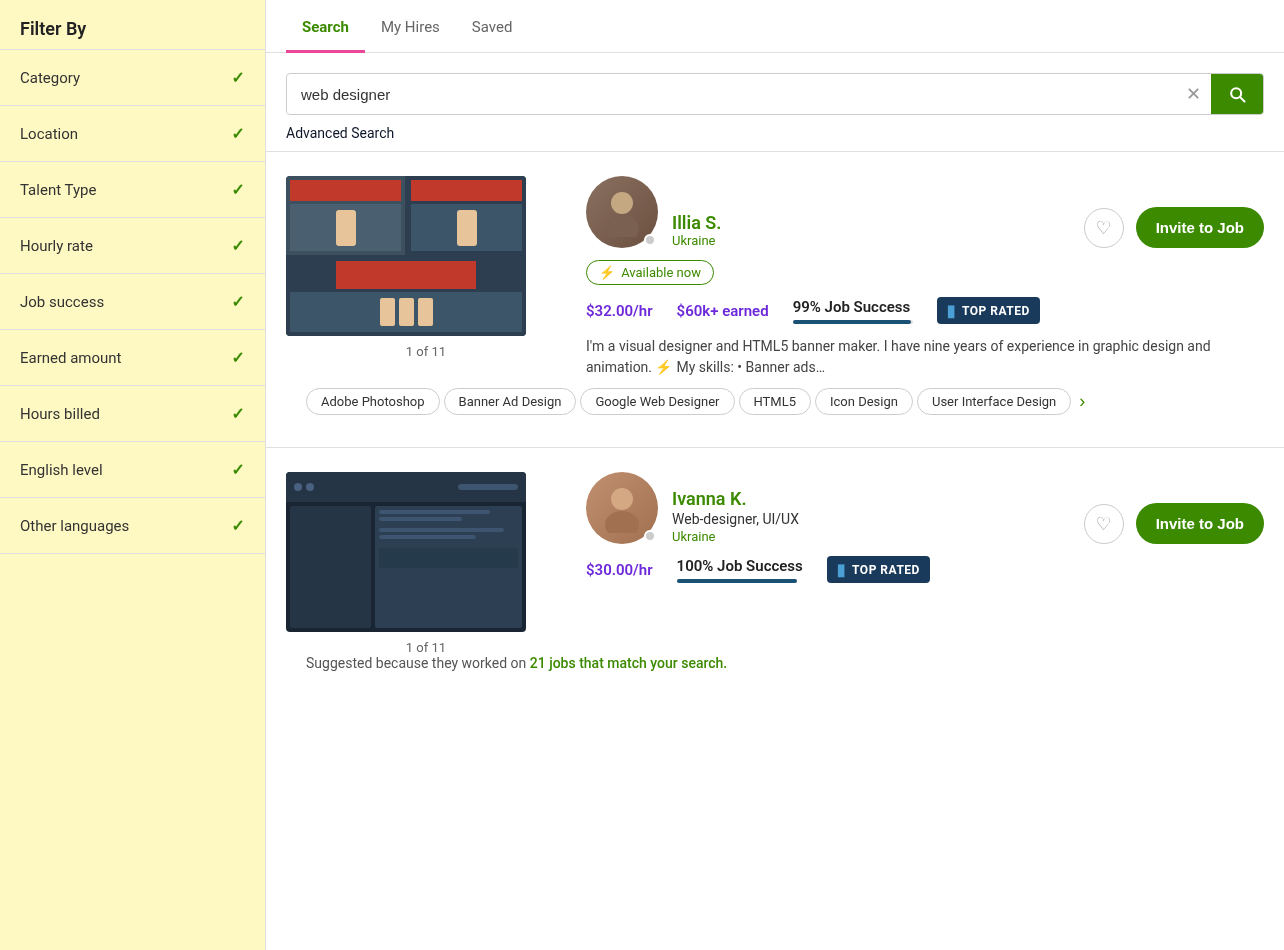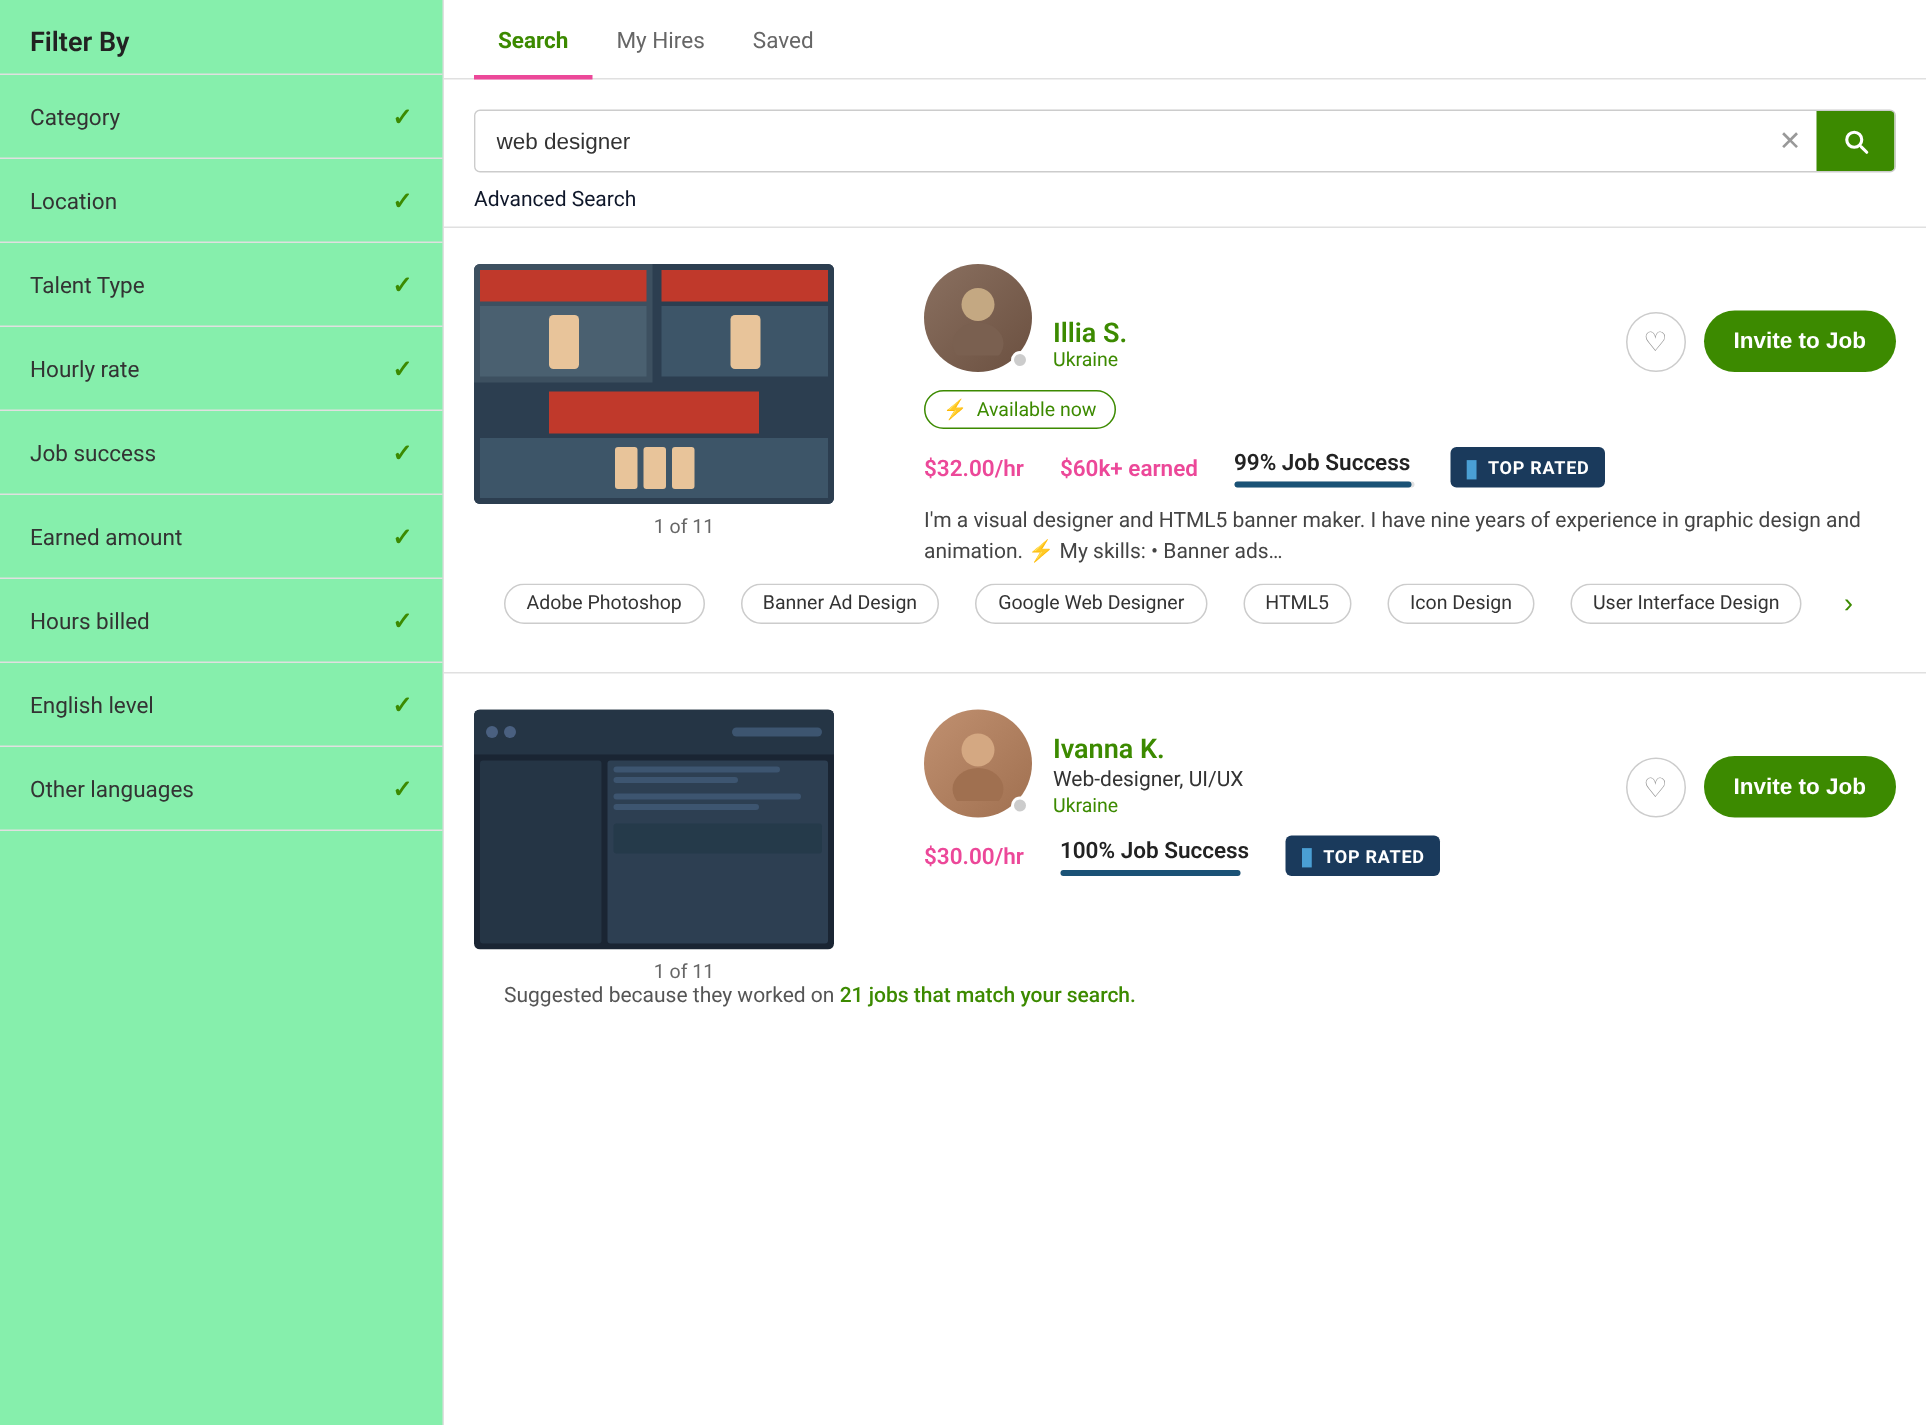--- a/index.html
+++ b/index.html
@@ -1,20 +1,20 @@
 <!DOCTYPE html>
 <html><head>
   <meta charset="utf-8">
   <style>
     * { box-sizing: border-box; margin: 0; padding: 0; }
     body { font-family: -apple-system, BlinkMacSystemFont, 'Segoe UI', Roboto, sans-serif; background: #f2f2f2; color: #333; font-size: 14px; }
     .layout { display: flex; min-height: 950px; }
 
     
-    .sidebar { width: 296px; background: #86efac; border-right: 1px solid #e0e0e0; padding: 0; flex-shrink: 0; }
+    .sidebar { width: 266px; background: #fef9c3; border-right: 1px solid #e0e0e0; padding: 0; flex-shrink: 0; }
     .sidebar-title { font-size: 18px; font-weight: 600; padding: 18px 20px 10px 20px; color: #222; }
     .filter-item { display: flex; justify-content: space-between; align-items: center; padding: 18px 20px; border-top: 1px solid #e0e0e0; cursor: pointer; }
     .filter-item:last-child { border-bottom: 1px solid #e0e0e0; }
     .filter-label { font-size: 15px; color: #333; font-weight: 400; }
     .chevron { color: #3c8a00; font-size: 16px; font-weight: 700; }
 
     
     .main { flex: 1; background: #fff; min-height: 950px; }
 
     
@@ -52,33 +52,33 @@
     .freelancer-location { font-size: 13px; color: #3c8a00; }
 
     .card-actions { display: flex; align-items: center; gap: 12px; margin-left: auto; }
     .heart-btn { width: 40px; height: 40px; border: 1px solid #ccc; border-radius: 50%; background: white; cursor: pointer; display: flex; align-items: center; justify-content: center; color: #999; font-size: 18px; }
     .invite-btn { background: #3c8a00; color: white; border: none; border-radius: 24px; padding: 12px 20px; font-size: 15px; font-weight: 600; cursor: pointer; white-space: nowrap; }
 
     .available-badge { display: inline-flex; align-items: center; gap: 6px; border: 1px solid #3c8a00; border-radius: 20px; padding: 4px 12px; font-size: 13px; color: #3c8a00; margin-bottom: 12px; }
     .available-badge .bolt { color: #3c8a00; }
 
     .stats-row { display: flex; align-items: center; gap: 24px; margin-bottom: 12px; flex-wrap: wrap; }
-    .stat-val { font-size: 15px; font-weight: 600; color: #ec4899; }
+    .stat-val { font-size: 15px; font-weight: 600; color: #6d28d9; }
     .job-success { display: flex; flex-direction: column; align-items: flex-start; }
     .job-success-val { font-size: 15px; font-weight: 600; color: #222; }
     .job-success-bar { width: 120px; height: 4px; background: #e0e0e0; border-radius: 2px; margin-top: 4px; }
     .job-success-bar-fill { height: 4px; background: #1a5276; border-radius: 2px; }
     .top-rated { display: flex; align-items: center; gap: 6px; background: #1a3a5c; border-radius: 4px; padding: 4px 10px; color: white; font-size: 12px; font-weight: 700; letter-spacing: 0.5px; }
     .top-rated-shield { color: #4a9fd4; font-size: 16px; }
 
     .card-desc { font-size: 14px; color: #444; line-height: 1.5; margin-bottom: 10px; }
     .suggested-text { font-size: 14px; color: #555; padding: 0 20px; margin-bottom: 12px; }
     .suggested-link { color: #3c8a00; font-weight: 500; }
 
-    .skills-row { display: flex; gap: 24px; flex-wrap: nowrap; overflow: hidden; align-items: center; padding: 0 20px 8px 20px; }
+    .skills-row { display: flex; gap: 4px; flex-wrap: nowrap; overflow: hidden; align-items: center; padding: 0 20px 8px 20px; }
     .skill-tag { border: 1px solid #ccc; border-radius: 20px; padding: 5px 14px; font-size: 13px; color: #333; white-space: nowrap; background: white; }
     .more-skills-btn { background: none; border: none; cursor: pointer; color: #3c8a00; font-size: 18px; padding: 0 4px; display: flex; align-items: center; }
 
     
     .portfolio-mock-1 { width: 100%; height: 100%; background: #2c3e50; display: grid; grid-template-columns: 1fr 1fr; grid-template-rows: 1fr 1fr; gap: 2px; }
     .mock-cell { background: #3d5060; display: flex; flex-direction: column; align-items: center; justify-content: flex-start; padding: 4px; }
 
     .portfolio-mock-2 { width: 100%; height: 100%; background: #1a2533; display: flex; flex-direction: column; }
     .mock2-header { background: #253545; height: 30px; display: flex; align-items: center; padding: 0 8px; gap: 4px; }
     .mock2-dot { width: 8px; height: 8px; border-radius: 50%; background: #4a6080; }

